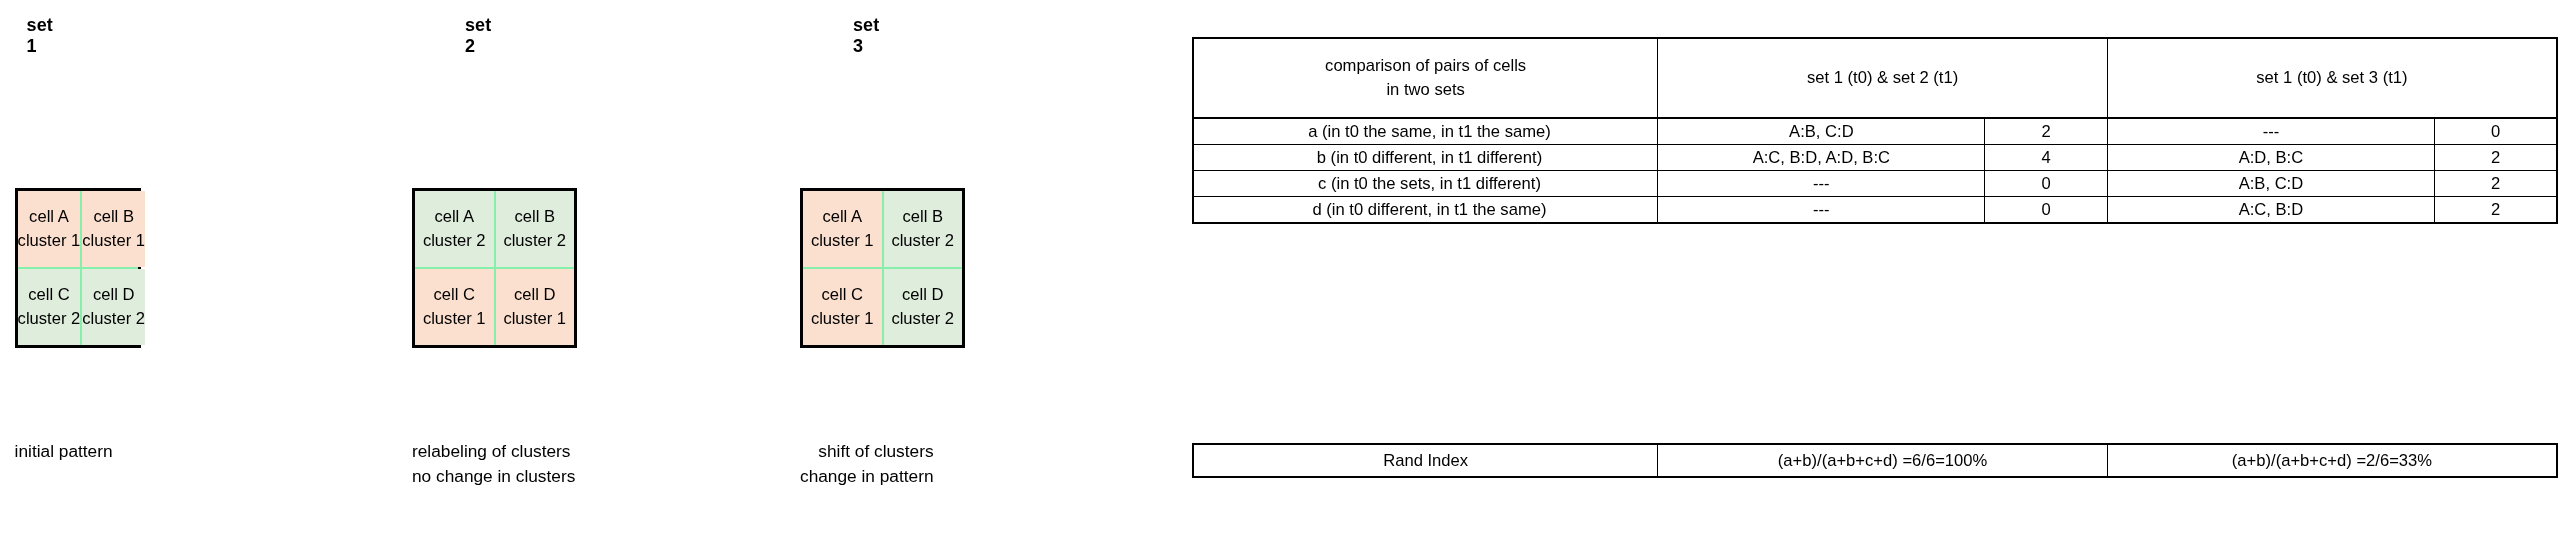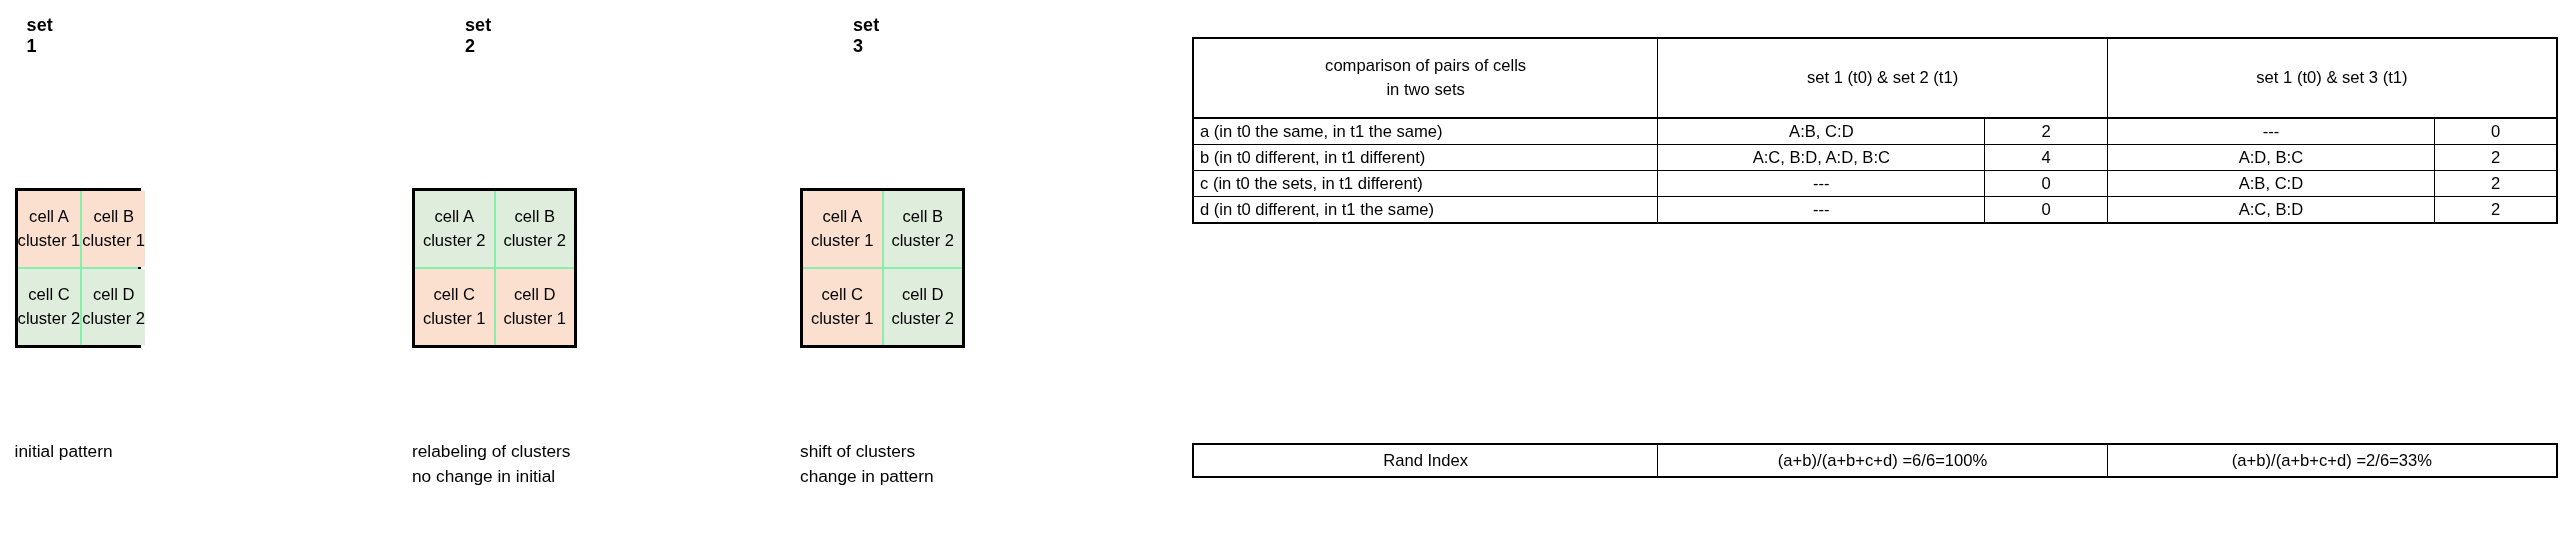--- a/index.html
+++ b/index.html
@@ -19,21 +19,21 @@
 
   .caption{position:absolute;font-size:17.3px;line-height:1.45;
            font-stretch:condensed;white-space:nowrap;}
   .caption .l2{display:block;}
 
   
   .cmp-table{position:absolute;border-collapse:collapse;table-layout:fixed;}
   .cmp-table td{border:1.3px solid #000;font-size:16.6px;padding:0 5.3px;text-align:center;
                 vertical-align:middle;white-space:nowrap;}
   .cmp-table td.hdr{font-size:16.6px;line-height:1.45;}
-  .cmp-table td.rowlabel{text-align:left;padding-left:6px;}
+  .cmp-table td.rowlabel{text-align:center;padding-left:13px;}
   .cmp-table tr.headrow td{border-top:2.7px solid #000;}
   .cmp-table td.thick-l{border-left:2.7px solid #000;}
   .cmp-table td.thick-r{border-right:2.7px solid #000;}
   .cmp-table tr.lastrow td{border-bottom:2.7px solid #000;margin-top:48px;}
   .cmp-table tr.headrow td{border-bottom:2.7px solid #000;}
 
   
   .rand-table{position:absolute;border-collapse:collapse;table-layout:fixed;}
   .rand-table td{border:1.3px solid #000;border-top:2.7px solid #000;border-bottom:2.7px solid #000;
                  font-size:16.6px;text-align:center;vertical-align:middle;white-space:nowrap;
@@ -89,21 +89,21 @@
       <span class="cclu">cluster 1</span>
     </div>
     <div class="gcell c-orange">
       <span class="cname">cell D</span>
       <span class="cclu">cluster 1</span>
     </div>
   </div>
 
   <div class="caption" style="left:412px;top:439px;">
     <span>relabeling of clusters</span>
-    <span class="l2">no change in initial</span>
+    <span class="l2">no change in clusters</span>
   </div>
 </div>
 
 <div class="set-block">
   <div class="set-title" style="left:853px;top:14.6px;">set 3</div>
 
   <div class="grid" style="left:800px;top:188px;width:159px;height:154px;">
     <div class="gcell c-orange">
       <span class="cname">cell A</span>
       <span class="cclu">cluster 1</span>
@@ -115,21 +115,21 @@
     <div class="gcell c-orange">
       <span class="cname">cell C</span>
       <span class="cclu">cluster 1</span>
     </div>
     <div class="gcell c-green">
       <span class="cname">cell D</span>
       <span class="cclu">cluster 2</span>
     </div>
   </div>
 
-  <div class="caption" style="left:800px;top:439px;">
+  <div class="caption" style="left:800px;top:439px;text-align:right;">
     <span>shift of clusters</span>
     <span class="l2">change in pattern</span>
   </div>
 </div>
 
 <table class="cmp-table" style="left:1192px;top:37px;width:1366px;">
   <colgroup>
     <col style="width:429px;">
     <col style="width:302px;">
     <col style="width:113px;">

